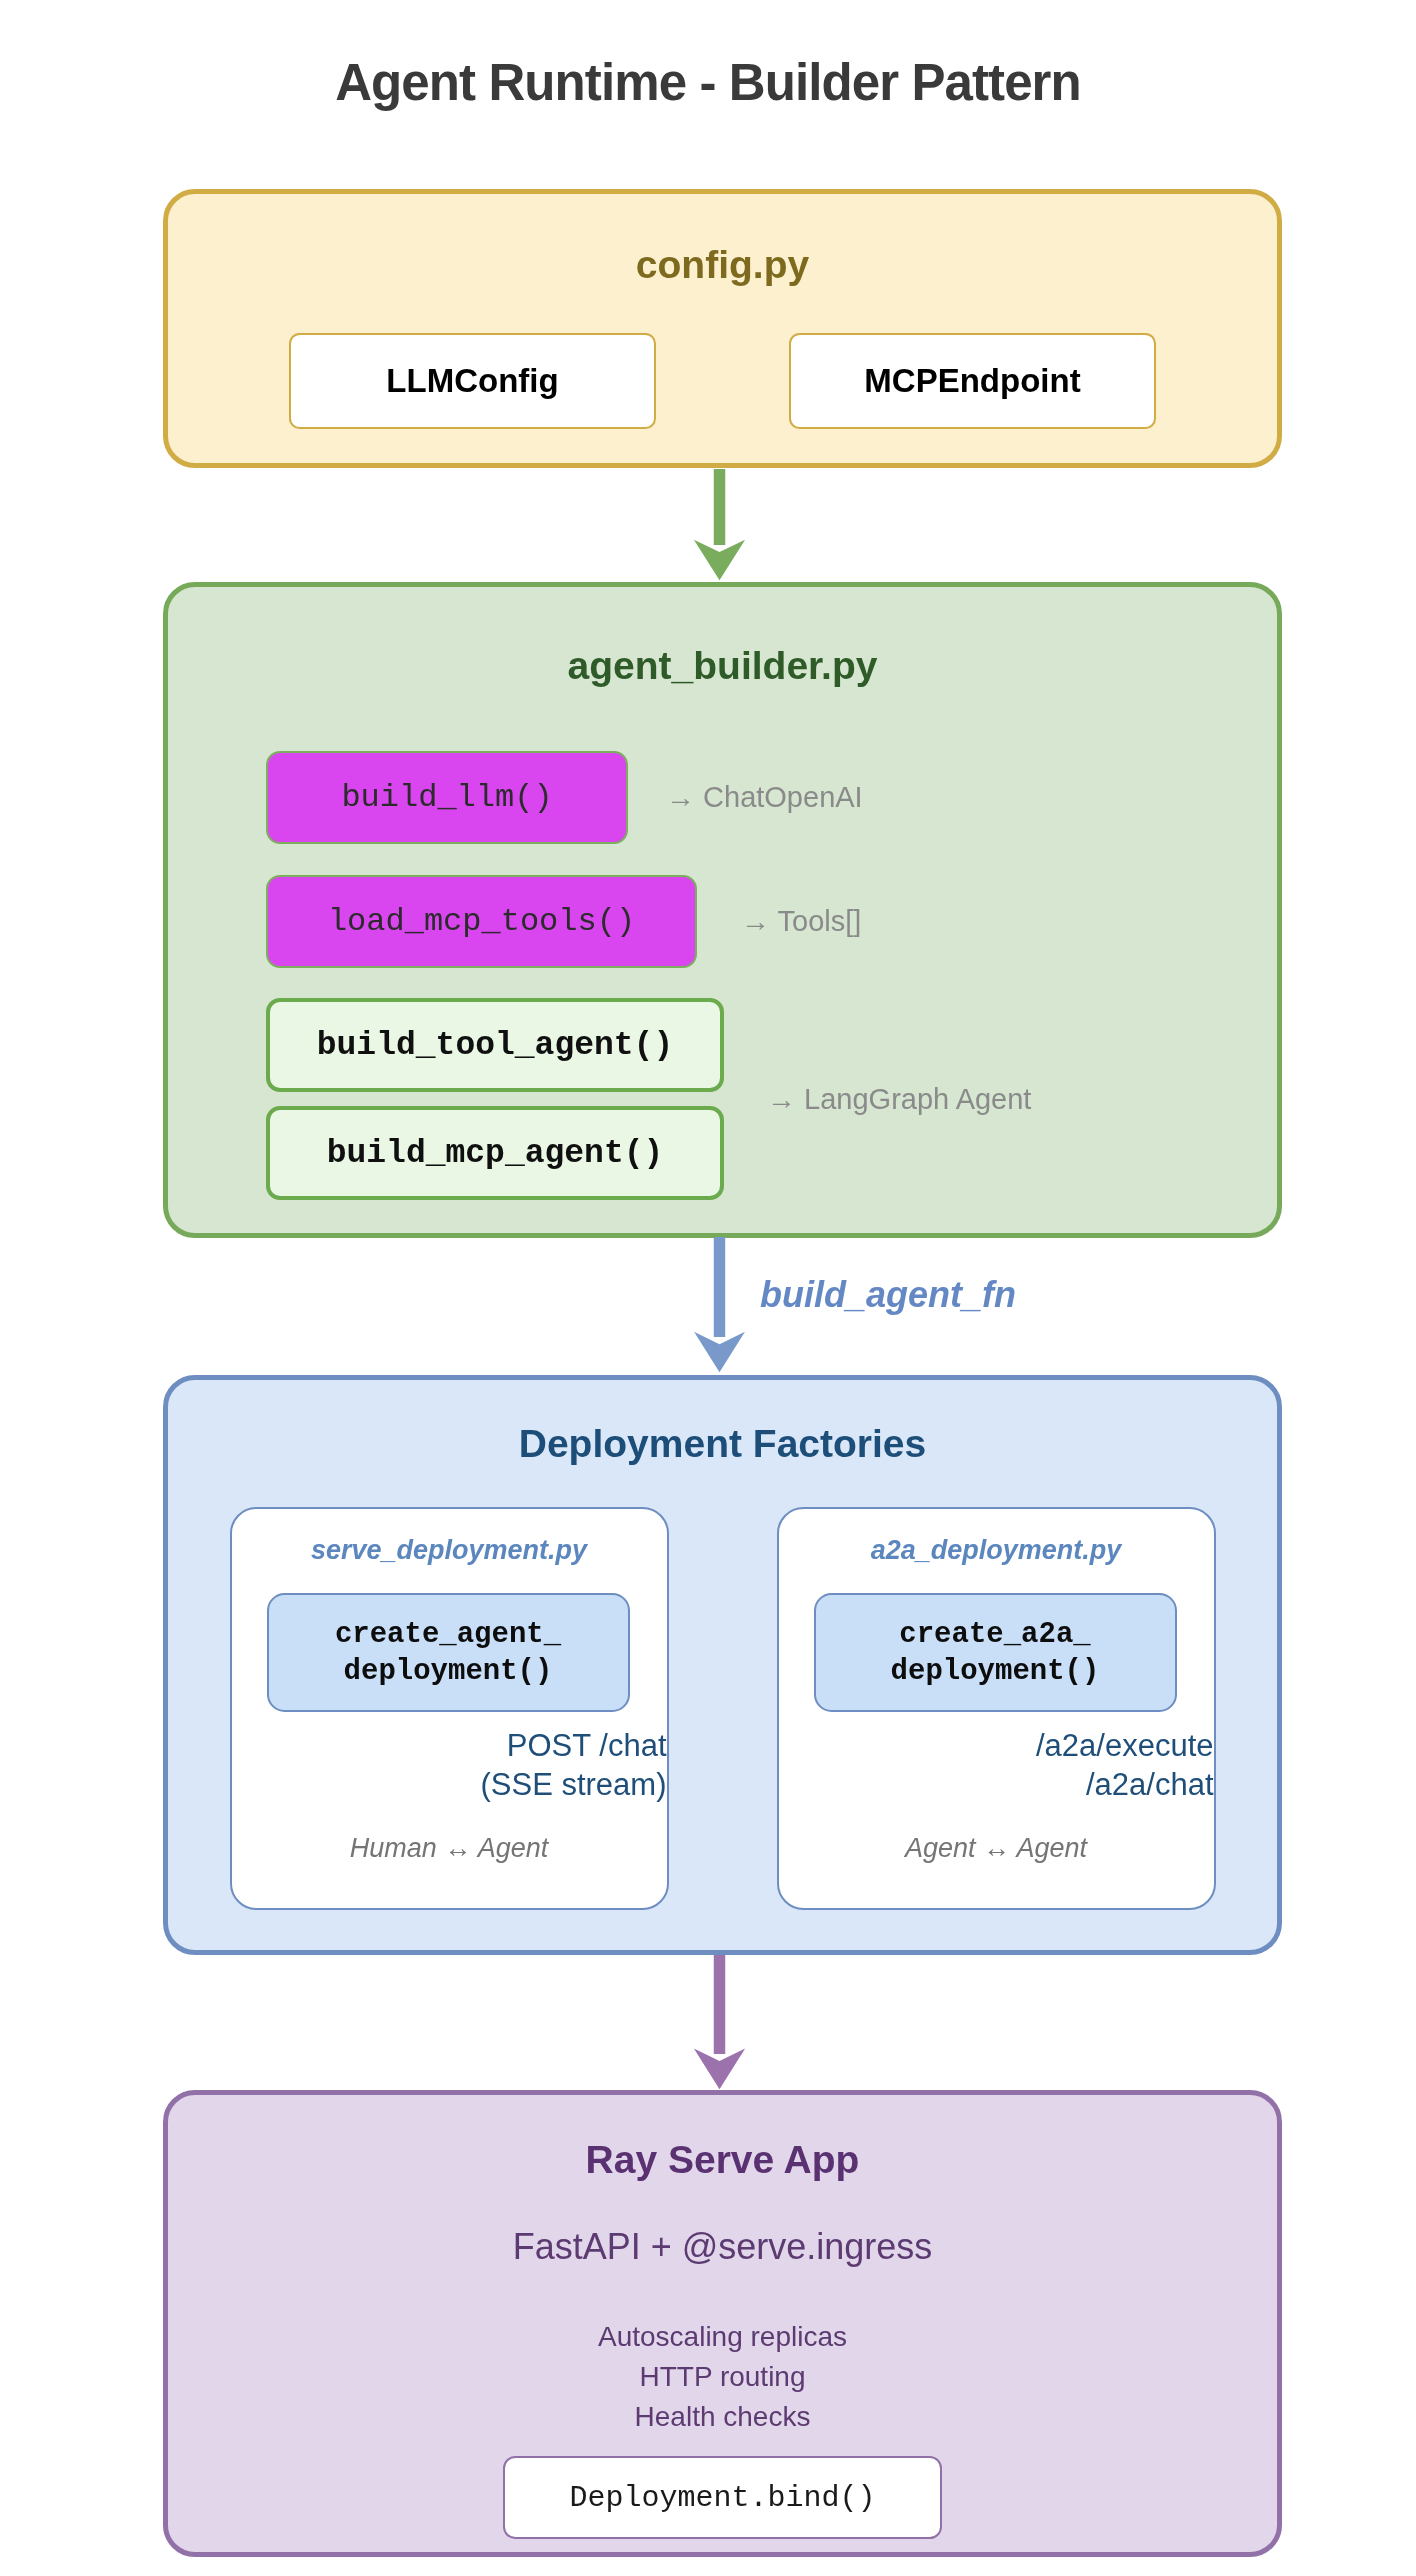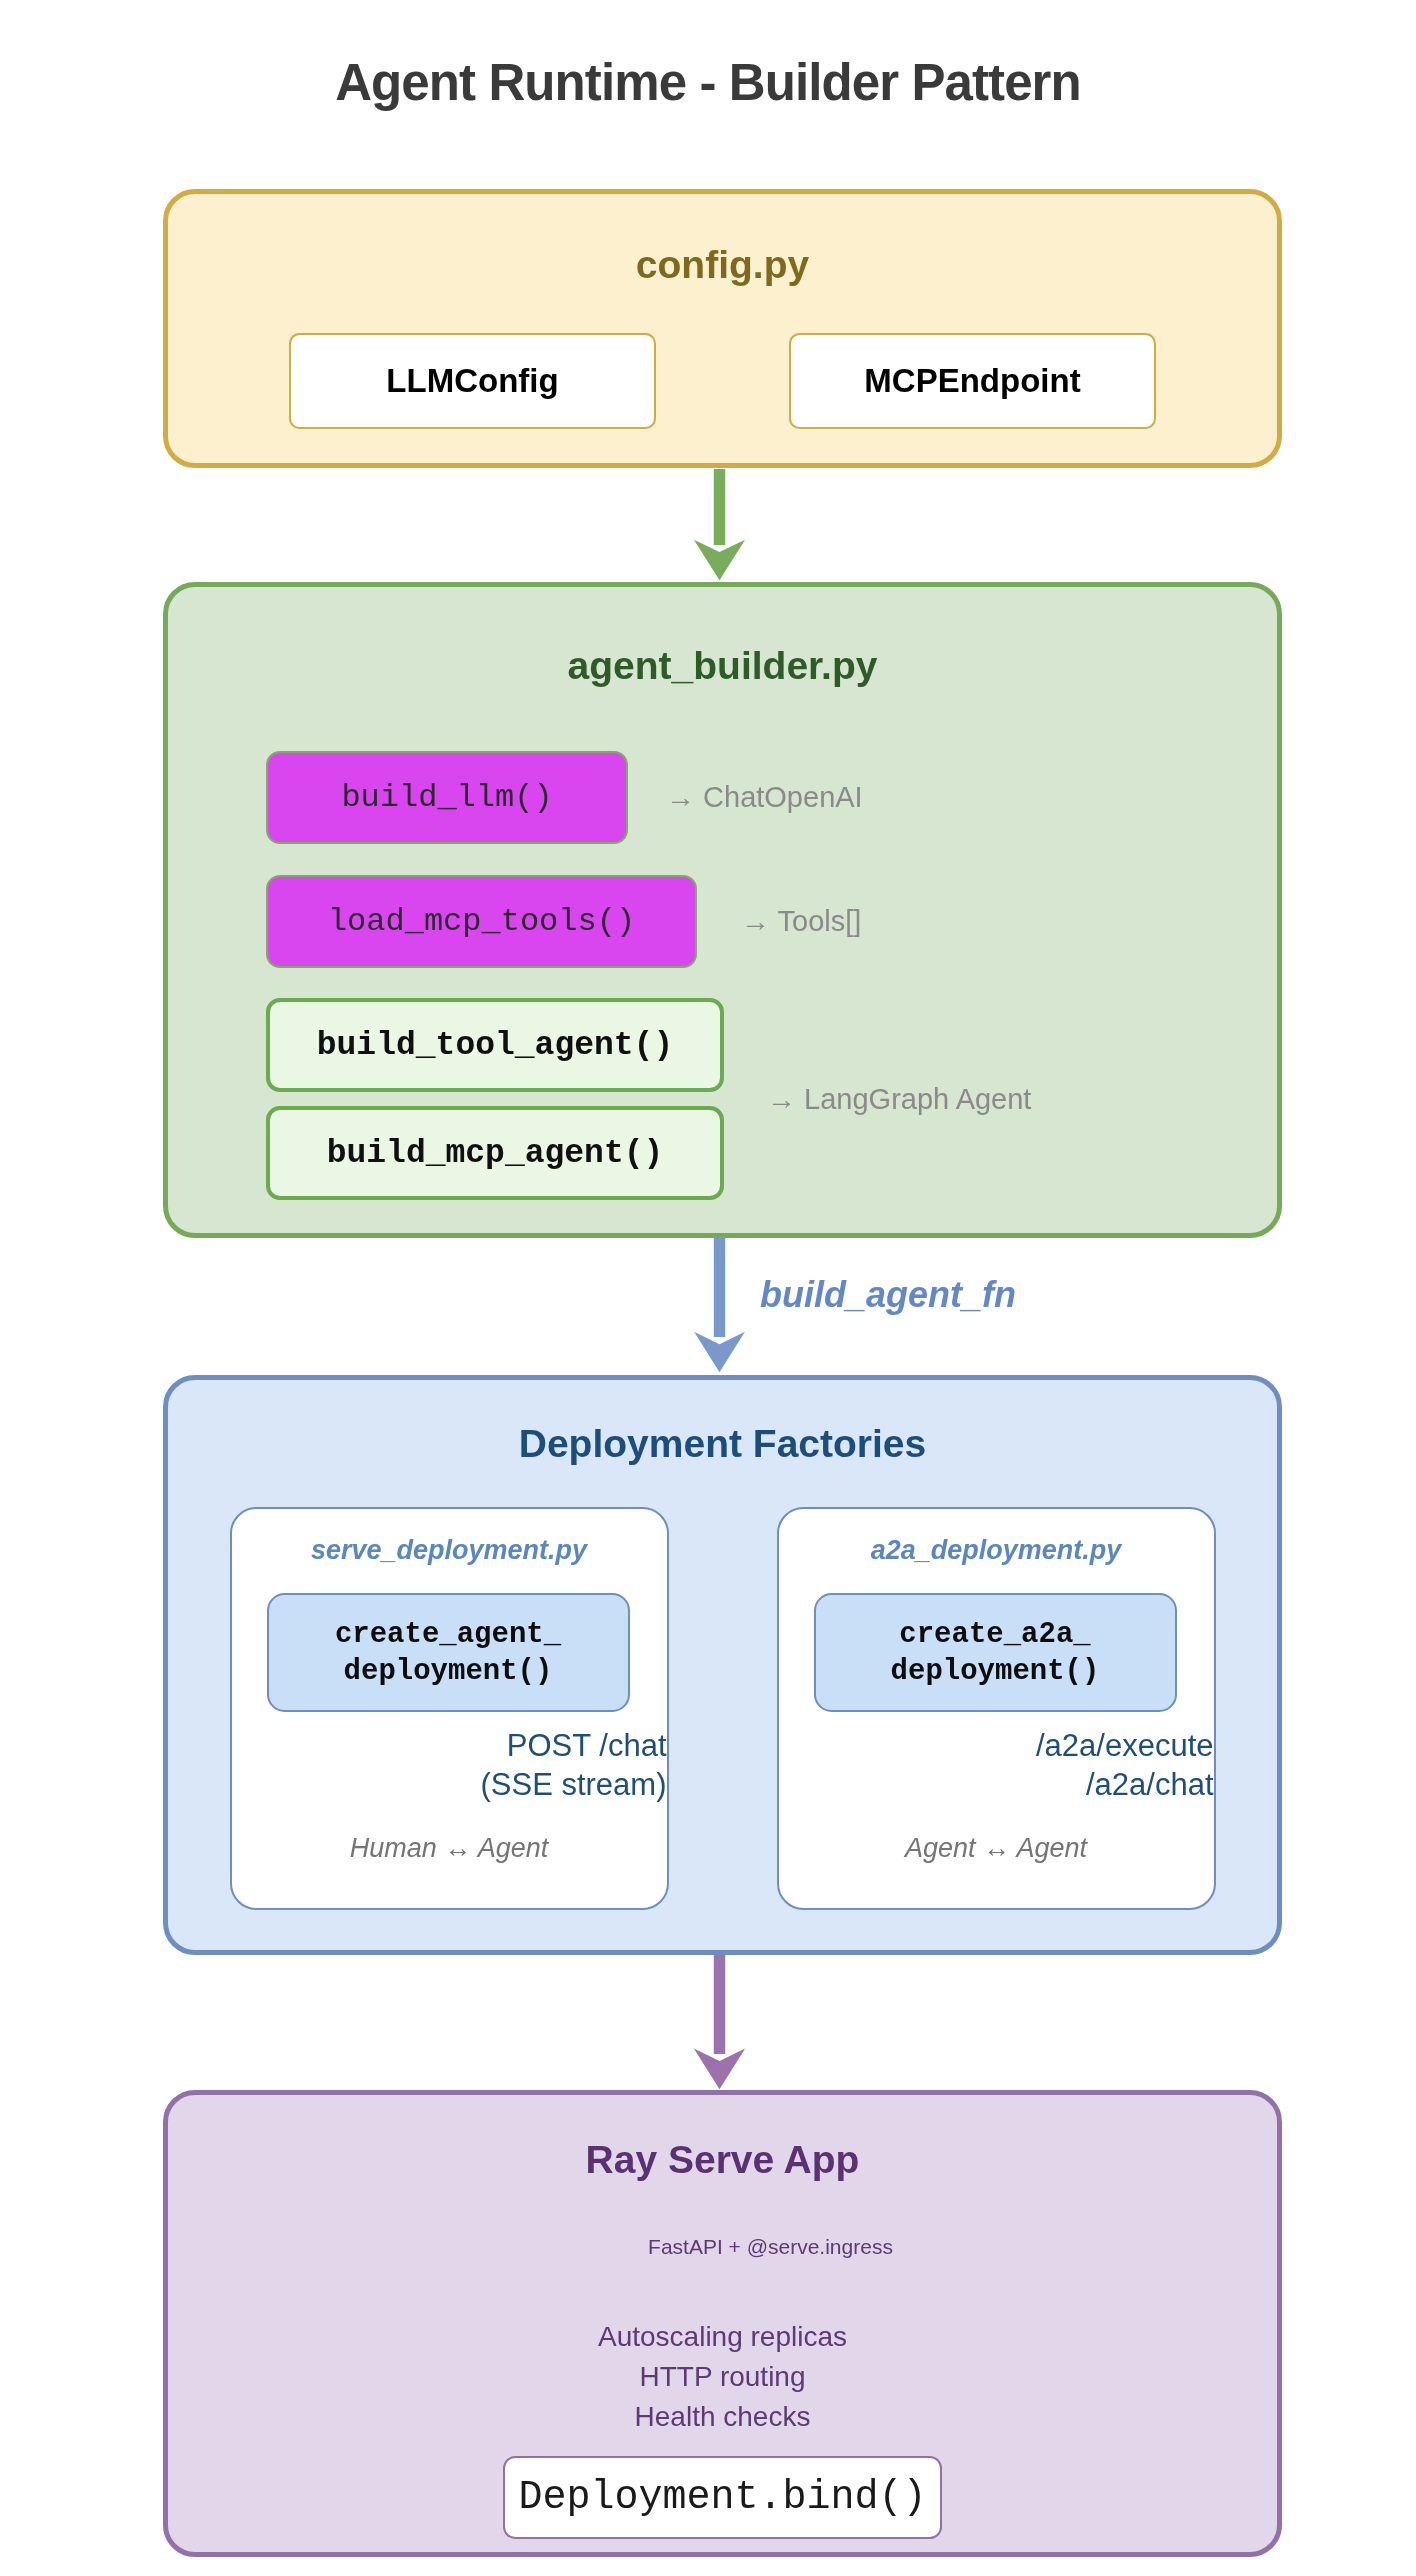--- a/index.html
+++ b/index.html
@@ -77,27 +77,27 @@
     color:#0d0d0d;line-height:37px;white-space:pre;
   }
   .card-endpoints{position:absolute;top:217px;left:0;width:100%;text-align:right;
     font-size:31px;color:var(--endpoint-text);line-height:39px;}
   .card-interaction{position:absolute;top:324px;left:0;width:100%;text-align:center;
     font-size:27px;font-style:italic;color:var(--interaction-gray);}
 
   
   .ray-box{top:2090px;height:467px;background:var(--ray-fill);border-color:var(--ray-border);}
   .ray-box .box-title{padding-top:42px;color:var(--ray-title);}
-  .ray-subtitle{width:100%;text-align:center;margin-top:46px;font-size:21px;color:var(--ray-text);line-height:35px;margin-left:48px;}
+  .ray-subtitle{width:100%;text-align:center;margin-top:46px;font-size:36px;color:var(--ray-text);line-height:35px;}
   .ray-features{width:100%;text-align:center;margin-top:53px;font-size:28px;color:var(--ray-text);line-height:40px;}
   .ray-code{
     width:439px;height:83px;box-sizing:border-box;margin:19.4px auto 0 auto;
     background:#ffffff;border:2.6px solid var(--ray-border);border-radius:12.3px;
     display:flex;align-items:center;justify-content:center;
-    font-family:"Liberation Mono","DejaVu Sans Mono",monospace;font-size:40px;color:#1a1a1a;
+    font-family:"Liberation Mono","DejaVu Sans Mono",monospace;font-size:30px;color:#1a1a1a;
   }
 
   
   .flow-arrow{position:absolute;left:684px;width:71px;}
   .arrow-green{top:469px;height:113px;color:var(--arrow-green);}
   .arrow-blue{top:1237px;height:137px;color:var(--arrow-blue);}
   .arrow-purple{top:1955px;height:136px;color:var(--arrow-purple);}
   .arrow-label{
     position:absolute;left:760px;top:1295px;transform:translateY(-50%);
     font-size:36px;font-weight:bold;font-style:italic;color:var(--arrow-blue-label);white-space:nowrap;

